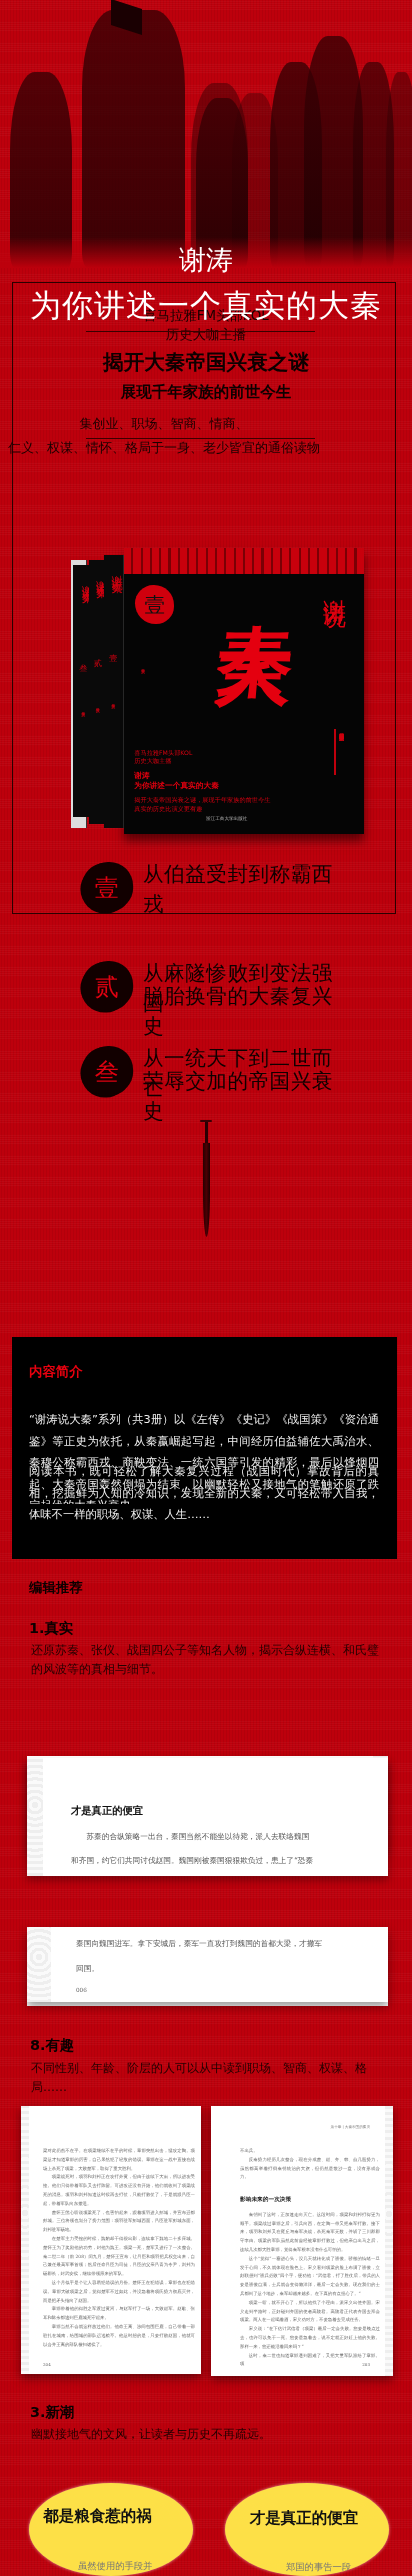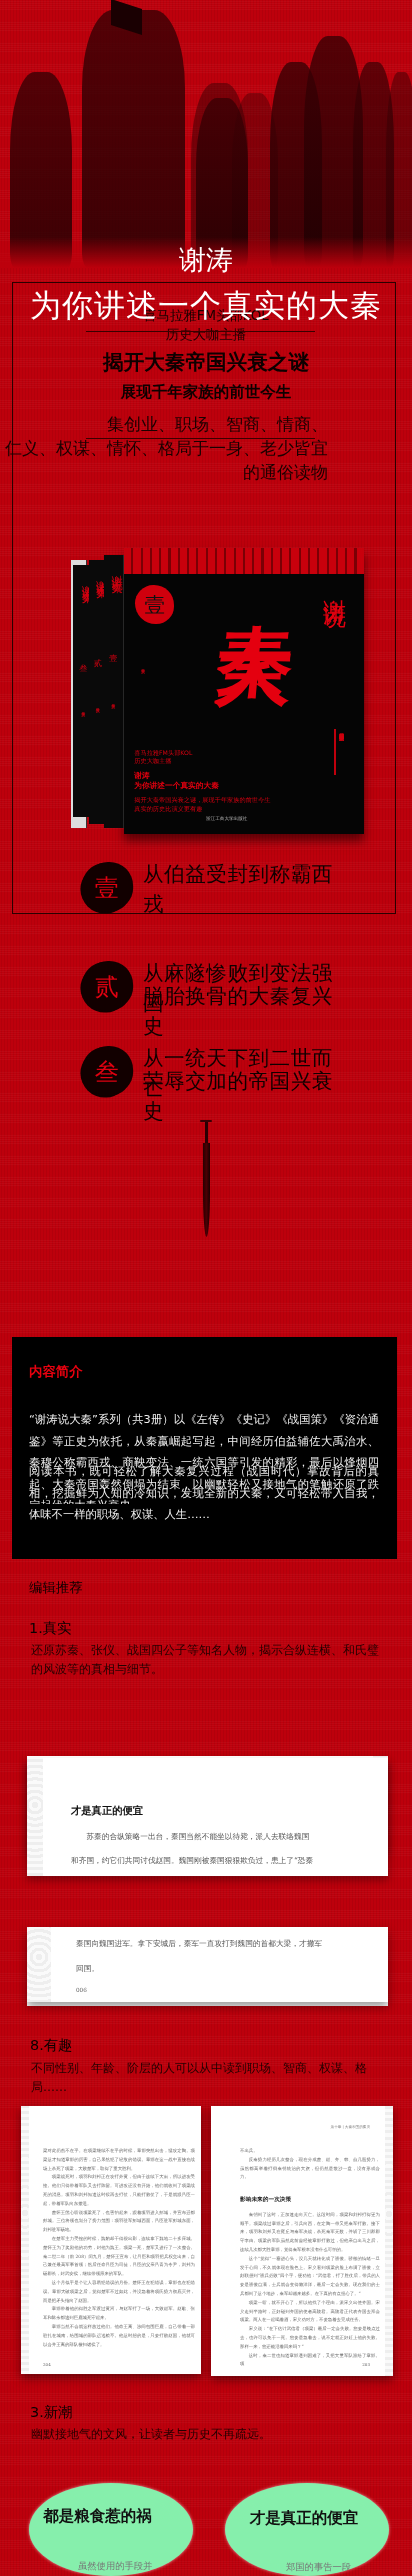--- a/index.html
+++ b/index.html
@@ -14,53 +14,53 @@
 
 .hero{left:0;top:0;width:412px;height:268px;overflow:hidden}
 .fig{position:absolute;bottom:0;background:linear-gradient(180deg,#3a0004,#1c0002);opacity:.8;border-radius:40% 40% 8% 8%}
 .frame{left:12.4px;top:282px;width:384px;height:632px;border:1px solid #2a0000}
 .kol{left:0;width:412px;text-align:center;font-size:13.4px;line-height:17.5px;color:#1a0000}
 .author-big{left:0;width:412px;text-align:center;color:#fff;font-family:"DejaVu Serif","Liberation Serif",serif;font-size:27px}
 .tagline{left:0;width:412px;text-align:center;color:#fff;font-family:"DejaVu Serif","Liberation Serif",serif;font-size:31px;letter-spacing:1px}
 .hr{left:86px;width:229px;height:1px;background:#3a0000}
 .sub1{left:0;width:412px;text-align:center;font-weight:bold;font-size:20.6px;color:#0d0000}
 .sub2{left:0;width:412px;text-align:center;font-weight:bold;font-size:15.5px;color:#0d0000}
-.sub3{left:0;width:328px;text-align:right;font-size:17px;line-height:24px;color:#1a0000}
+.sub3{left:0;width:328px;text-align:center;font-size:13px;line-height:24px;color:#1a0000}
 
 .book-back{background:#0a0a0a;border-right:0.5px solid #333}
 .book-front{background:#050505;box-shadow:0 7.2px 9.3px rgba(0,0,0,.5)}
 .book-top{background:#c8000c}
 .spine-title{writing-mode:vertical-rl;color:#d40010;font-family:"DejaVu Serif","Liberation Serif",serif;font-size:11.3px;letter-spacing:2.1px}
 .cover-vert{writing-mode:vertical-rl;color:#e0000f;font-family:"DejaVu Serif","Liberation Serif",serif;font-size:23px;letter-spacing:3.1px}
 .cover-big{color:#e4000f;font-weight:bold;font-size:77px;line-height:77px;writing-mode:vertical-rl;letter-spacing:-5.2px;transform:skewX(-6deg)}
 .blot{border-radius:50%;background:#d0000d;display:flex;align-items:center;justify-content:center;color:#111;font-family:"DejaVu Serif","Liberation Serif",serif}
 .cov-small{color:#d80010;font-size:6.2px;line-height:8.2px}
 .cov-red{color:#e0000f;font-size:7.7px;line-height:10.3px;font-weight:bold}
 
 .vol-blot{width:49px;height:49px;background:#120000;border-radius:48% 52% 45% 55%;display:flex;align-items:center;justify-content:center;color:#e00010;font-family:"DejaVu Serif","Liberation Serif",serif;font-size:24px;box-shadow:3.1px -2.1px 0 -1px #120000,-3.1px 3.1px 0 -1.5px #120000}
 .vol-line{font-size:20.6px;line-height:30px;color:#0f0000;letter-spacing:0.5px}
 
 .sword-blade{background:linear-gradient(90deg,#2a0000,#4a0004,#1a0000);border-radius:0 0 50% 50%}
 
 .panel{background:#000;left:12px;width:385px}
 .panel-title{color:#e8000f;font-weight:bold;font-size:13.4px}
 .panel-body{color:#f2f2f2;font-size:11.3px;line-height:21.6px;text-align:justify}
-.sec-title{font-weight:normal;font-size:14.4px;color:#0b0000}
+.sec-title{font-weight:bold;font-size:14.4px;color:#0b0000}
 .sec-desc{font-size:12px;line-height:18.5px;color:#230000}
 
 .sheet{background:#fff;box-shadow:0 4.1px 9.3px rgba(0,0,0,.45);overflow:hidden}
 .sheet .orn{position:absolute;top:0;bottom:0;width:15.5px;background:repeating-radial-gradient(circle at 50% 40%,#eee 0 3.1px,#fafafa 3.1px 6.2px)}
 .sheet-h{font-family:"DejaVu Serif","Liberation Serif",serif;font-weight:bold;color:#111;font-size:10.3px}
 .sheet-p{font-family:"DejaVu Serif","Liberation Serif",serif;color:#555;font-size:7.7px;line-height:24px;text-indent:2em}
 .mini-h{font-family:"DejaVu Serif","Liberation Serif",serif;font-weight:bold;color:#222;font-size:5.7px}
 .mini-p{font-family:"DejaVu Serif","Liberation Serif",serif;color:#666;font-size:4.4px;line-height:8.8px;text-indent:2em;text-align:justify}
 .mini-run{font-family:"DejaVu Serif","Liberation Serif",serif;color:#777;font-size:3.6px}
 .mini-num{font-family:"DejaVu Serif","Liberation Serif",serif;color:#666;font-size:4.1px}
 
-.oval{background:#86efac;border-radius:50%;overflow:hidden;box-shadow:0 0 3.1px rgba(255,255,255,.6)}
+.oval{background:#fde047;border-radius:50%;overflow:hidden;box-shadow:0 0 3.1px rgba(255,255,255,.6)}
 .oval-h{position:absolute;left:0;width:100%;text-align:center;font-family:"DejaVu Serif","Liberation Serif",serif;font-weight:bold;font-size:15.5px;color:#111}
 .oval-p{position:absolute;left:0;width:100%;font-family:"DejaVu Serif","Liberation Serif",serif;font-size:9.3px;color:#777}
 </style>
 </head>
 <body>
 
 <div class="page">
 
   <div class="abs hero">
     <div class="fig" style="left:10.3px;width:62px;height:196px"></div>

